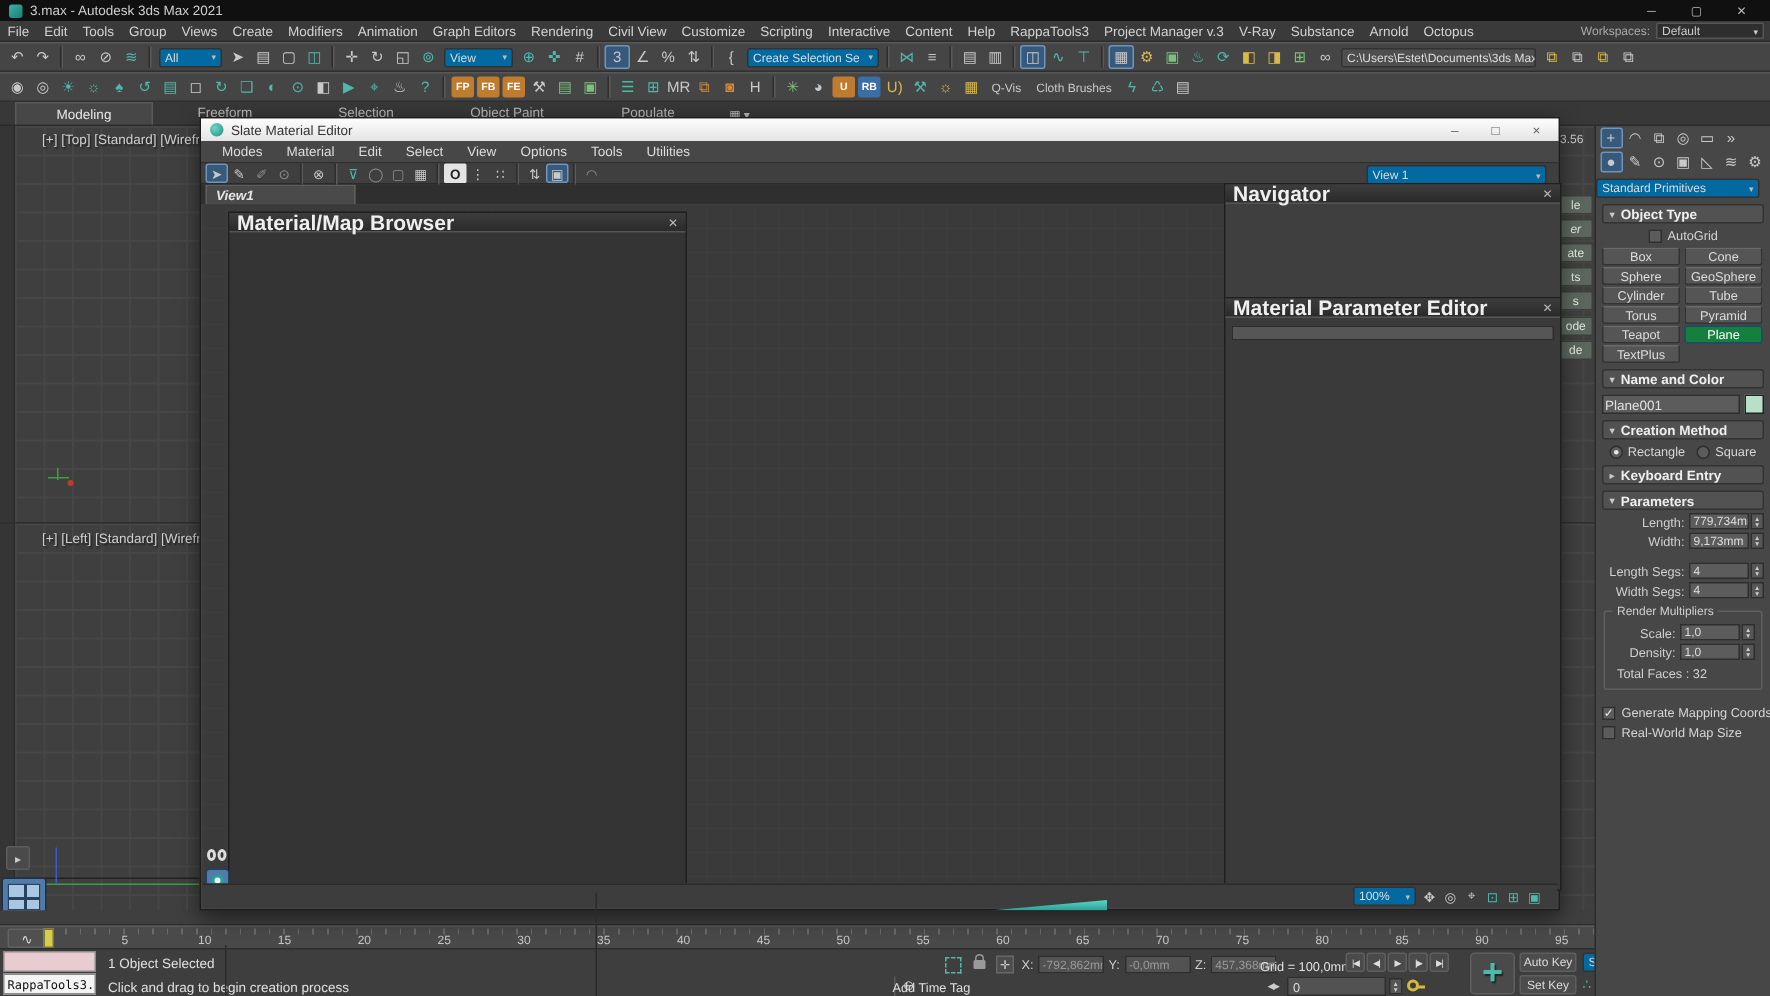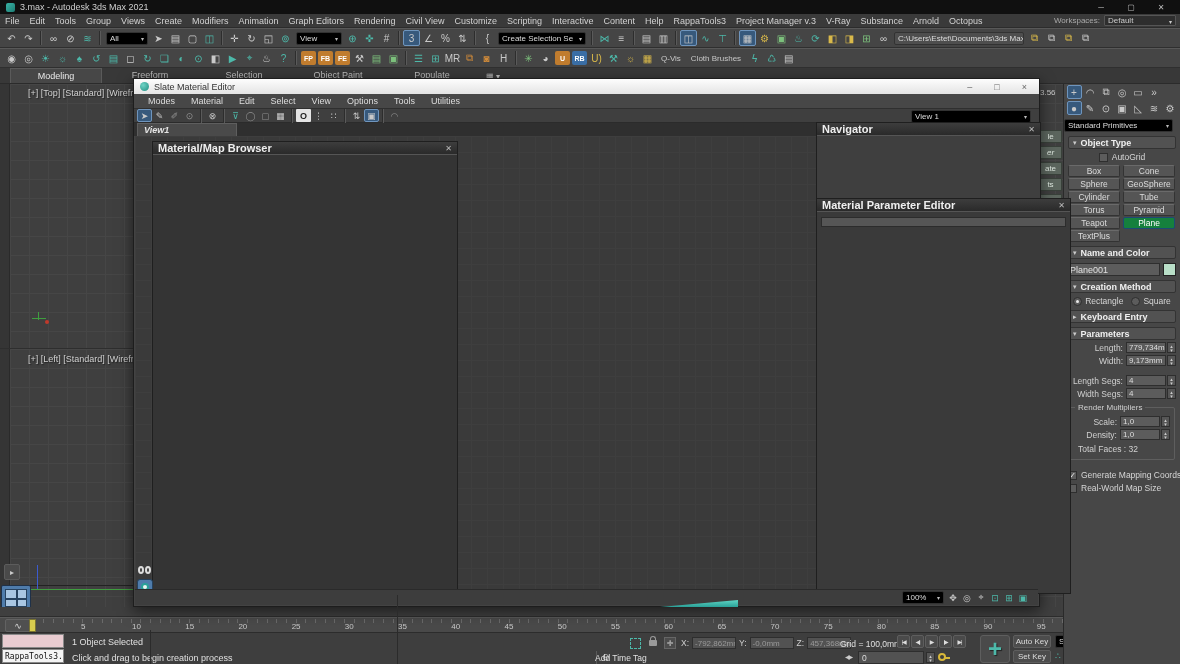--- a/index.html
+++ b/index.html
@@ -24,21 +24,21 @@
   .tbrow{left:0;width:1180px;height:20px;background:#454545;border-top:1px solid #585858;border-bottom:1px solid #2f2f2f;display:flex;align-items:center;padding:0 3px;z-index:58}
   #toolbar1{top:28px}
   #toolbar2{top:48px}
   .icn{display:inline-flex;width:17px;height:16px;align-items:center;justify-content:center;font-size:10px;color:#c9c9c9;flex:0 0 auto}
   .teal{color:#4db9aa}.yel{color:#d9b94a}.org{color:#cf8a3a}.grn{color:#7cc07c}.dim{color:#8f8f8f}
   .act{background:#37597c;border:1px solid #6f95bd;border-radius:2px}
   .orgbox{background:#c07c2e;color:#fff;font-size:7px;font-weight:bold;border-radius:2px;width:15px;height:14px;margin:0 1px}
   .blubox{background:#3a6ea5;color:#fff;font-size:7px;font-weight:bold;border-radius:2px;width:15px;height:14px;margin:0 1px}
   .box{background:#e4e4e4;color:#222;font-size:8px;font-weight:bold;border-radius:1px;width:13px;height:12px}
   .vsep{width:2px;height:14px;border-left:1px solid #2d2d2d;border-right:1px solid #5a5a5a;margin:0 3px;flex:0 0 auto}
-  .tb-select{display:inline-flex;align-items:center;justify-content:space-between;background:#000000;border:1px solid #323232;border-radius:2px;height:13px;font-size:8px;color:#ddd;padding:0 3px;margin:0 2px;overflow:hidden;white-space:nowrap;flex:0 0 auto}
+  .tb-select{display:inline-flex;align-items:center;justify-content:space-between;background:#0369a1;border:1px solid #323232;border-radius:2px;height:13px;font-size:8px;color:#ddd;padding:0 3px;margin:0 2px;overflow:hidden;white-space:nowrap;flex:0 0 auto}
   .tb-select .ar{font-size:6px;color:#bbb;margin-left:3px}
   .tb-field{background:#4e4e4e}
   .tb-label{font-size:8px;color:#c8c8c8;margin:0 5px;white-space:nowrap}
 
   
   #ribbon{left:0;top:68px;width:1180px;height:16px;background:#383838;border-bottom:1px solid #2b2b2b;display:flex;align-items:flex-end;padding-left:10px;z-index:10}
   .rtab{width:92px;text-align:center;font-size:9px;color:#bdbdbd;padding:2px 0;margin-right:2px}
   .rtab.active{background:#474747;border:1px solid #5a5a5a;border-bottom:none;color:#e8e8e8}
   #ribbon-more{width:26px;text-align:center;color:#bbb;font-size:8px;padding:2px 0}
 
@@ -65,25 +65,25 @@
   #sme-menus{height:15px;background:#474747;border-bottom:1px solid #2f2f2f;display:flex;align-items:center;padding-left:6px}
   #sme-menus .mitem{padding:0 8px;font-size:9px;color:#ddd}
   #sme-toolbar{height:14px;background:#3f3f3f;border-bottom:1px solid #2b2b2b;display:flex;align-items:center;padding-left:3px;position:relative}
   #sme-toolbar .icn{width:15px;height:13px;font-size:9px}
   #sme-viewsel{position:absolute;right:6px;top:1px;width:120px}
   #sme-tabs{height:13px;background:#2f2f2f;display:flex;align-items:flex-end;padding-left:3px}
   #sme-tab{width:100px;background:#4a4a4a;border:1px solid #5e5e5e;border-bottom:none;font-style:italic;font-weight:bold;font-size:9px;color:#e5e5e5;padding:1px 6px}
   #sme-canvas{position:absolute;left:1px;right:1px;top:57px;bottom:17px;background:#3a3a3a;background-image:linear-gradient(#3e3e3e 1px,transparent 1px),linear-gradient(90deg,#3e3e3e 1px,transparent 1px);background-size:16px 16px}
   .sme-panel{position:absolute;border:1px solid #1f1f1f;background:#383838}
   .sme-phead{height:13px;background:linear-gradient(#3d3d3d,#2a2a2a);border-bottom:1px solid #555;display:flex;align-items:center;padding:0 5px}
-  .sme-phead .pt{font-weight:bold;font-size:11px;color:#efefef}
+  .sme-phead .pt{font-weight:bold;font-size:14px;color:#efefef}
   .sme-phead .px{margin-left:auto;color:#bbb;font-size:8px}
   #panel-browser{left:17px;top:5px;width:306px;height:452px;background:#343434}
   #panel-navigator{left:681px;top:-14px;width:225px;height:77px;background:#3f3f3f}
-  #panel-paramed{left:681px;top:62px;width:255px;height:396px;background:#3a3a3a}
+  #panel-paramed{left:681px;top:62px;width:225px;height:396px;background:#3a3a3a}
   #paramed-bar{margin:5px 4px;height:10px;background:#565656;border:1px solid #2c2c2c}
   #sme-footer{position:absolute;left:1px;right:1px;bottom:1px;height:16px;background:#3d3d3d;border-top:1px solid #2a2a2a;display:flex;align-items:center;justify-content:flex-end;padding-right:8px}
   #sme-footer .icn{width:14px;height:13px;font-size:9px}
   #sme-binoc{position:absolute;left:4px;bottom:30px;width:15px;height:12px;display:flex;gap:1px;align-items:center}
   #sme-binoc i{display:block;width:6px;height:8px;border:2px solid #ddd;border-radius:50%}
   #sme-locate{position:absolute;left:3px;bottom:11px;width:16px;height:16px;background:#4f7cab;border:1px solid #24415e;border-radius:3px;display:flex;align-items:center;justify-content:center}
   #sme-locate i{display:block;width:8px;height:8px;background:#e8f4f0;border:2px solid #2aa198;border-radius:50%}
 
   
   .frag{position:absolute;left:1040px;width:22px;height:13px;background:#5c665e;border:1px solid #39413a;border-left:none;color:#dfe8e0;font-size:8px;display:flex;align-items:center;justify-content:center;z-index:5}

